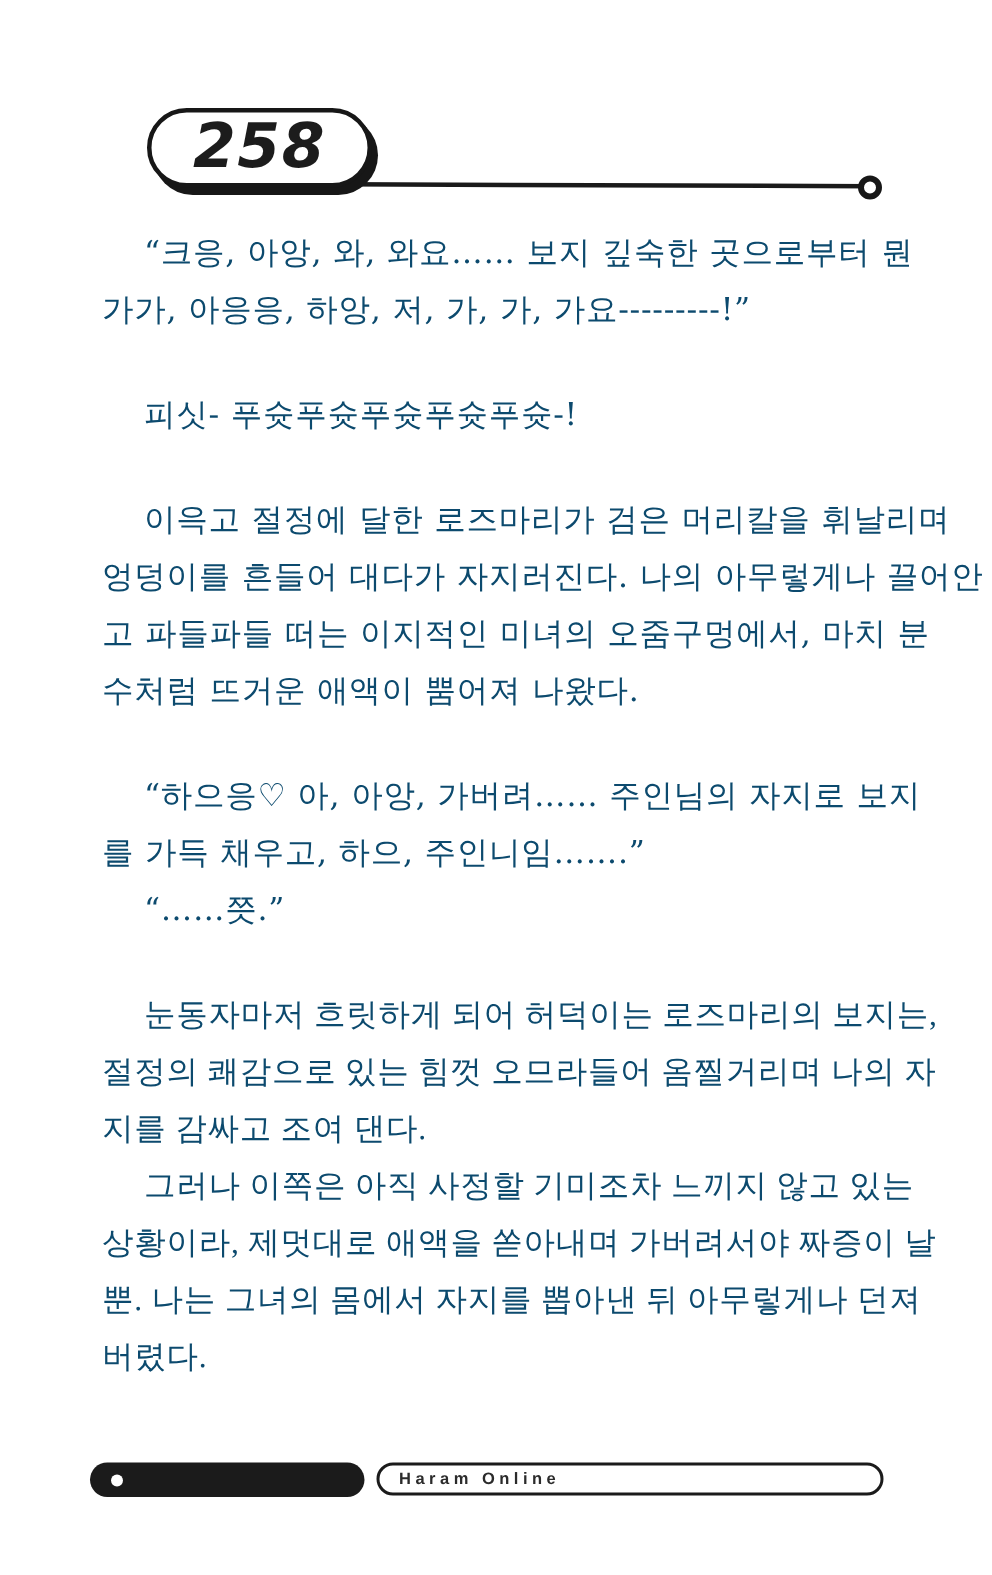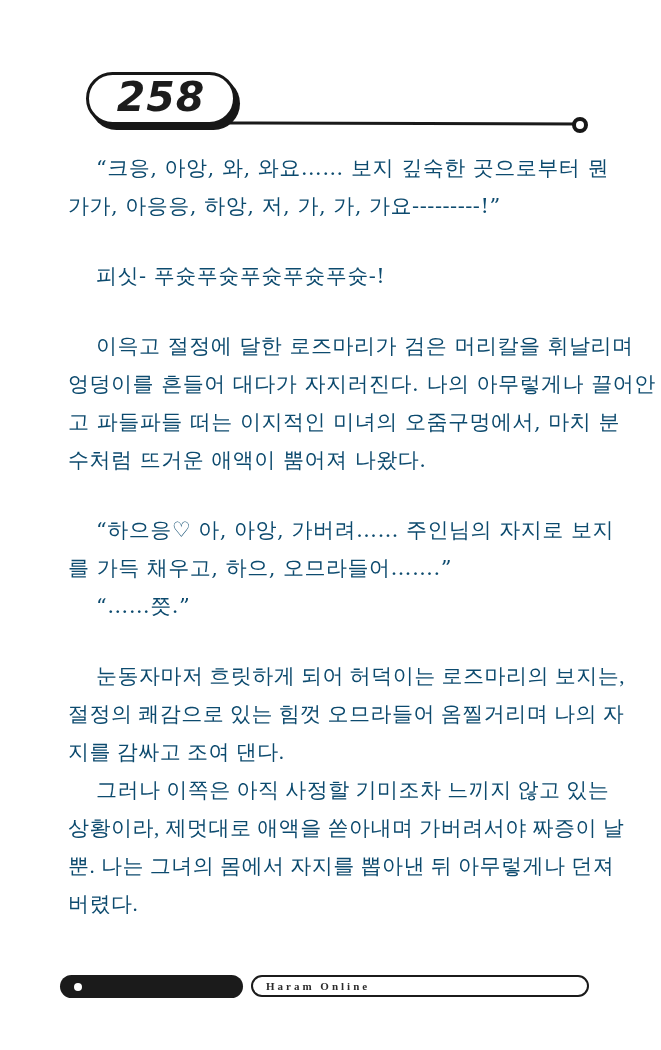--- a/index.html
+++ b/index.html
@@ -7,21 +7,21 @@
   body {
     background:#ffffff;
     position:relative;
     font-family:"DejaVu Serif", serif;
     overflow:hidden;
   }
   .page { position:absolute; inset:0; background:#ffffff; }
 
   
   .badge {
-    position:absolute; left:86px; top:72px;
+    position:absolute; left:98px; top:72px;
     width:150px; height:53px;
     background:#ffffff;
     border:3.5px solid #171717;
     border-radius:28px;
     box-shadow:4px 5px 0 0 #171717;
     display:flex; align-items:center; justify-content:center;
     z-index:2;
     text-align:center;
   }
   .badge-num {
@@ -76,21 +76,21 @@
   }
   .title-pill {
     position:absolute; left:251px; top:975px;
     width:338px; height:22px;
     background:#ffffff;
     border:2px solid #1b1b1b; border-radius:12px;
     display:flex; align-items:center;
   }
   .title-text {
     color:#2b2b2b;
-    font-family:Liberation Serif, serif;
+    font-family:Liberation Sans, sans-serif;
     font-size:11px; font-weight:bold; letter-spacing:3px;
     padding-left:13px;
   }
 </style>
 </head>
 <body>
 
 <div class="page">
 
   <div class="badge">
@@ -112,21 +112,21 @@
 
     <p class="para">
       <span class="tline ind">이윽고 절정에 달한 로즈마리가 검은 머리칼을 휘날리며</span>
       <span class="tline">엉덩이를 흔들어 대다가 자지러진다. 나의 아무렇게나 끌어안</span>
       <span class="tline">고 파들파들 떠는 이지적인 미녀의 오줌구멍에서, 마치 분</span>
       <span class="tline">수처럼 뜨거운 애액이 뿜어져 나왔다.</span>
     </p>
 
     <p class="para">
       <span class="tline ind">“하으응♡ 아, 아앙, 가버려…… 주인님의 자지로 보지</span>
-      <span class="tline">를 가득 채우고, 하으, 오므라들어…….”</span>
+      <span class="tline">를 가득 채우고, 하으, 주인니임…….”</span>
       <span class="tline ind">“……쯧.”</span>
     </p>
 
     <p class="para flush">
       <span class="tline ind">눈동자마저 흐릿하게 되어 허덕이는 로즈마리의 보지는,</span>
       <span class="tline">절정의 쾌감으로 있는 힘껏 오므라들어 옴찔거리며 나의 자</span>
       <span class="tline">지를 감싸고 조여 댄다.</span>
     </p>
 
     <p class="para flush">

